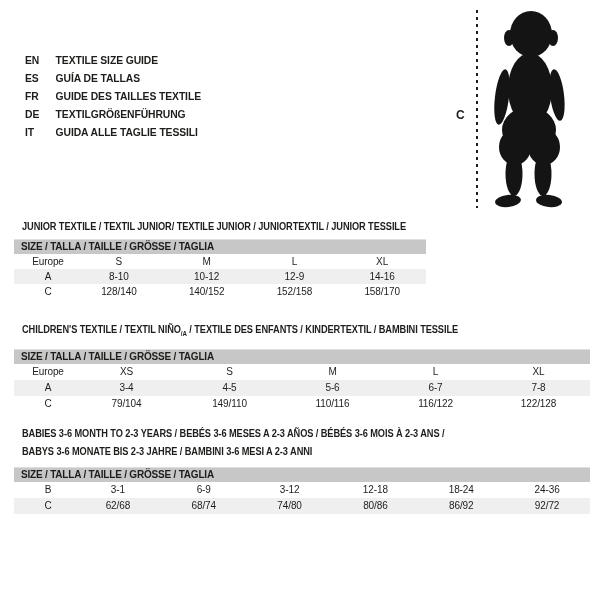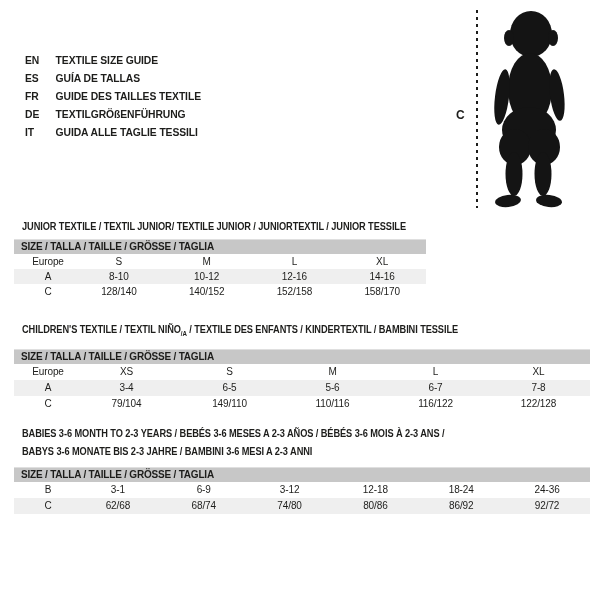--- a/index.html
+++ b/index.html
@@ -111,21 +111,21 @@
         <td>Europe</td>
         <td>S</td>
         <td>M</td>
         <td>L</td>
         <td>XL</td>
       </tr>
       <tr class="alt">
         <td>A</td>
         <td>8-10</td>
         <td>10-12</td>
-        <td>12-16</td>
+        <td>12-9</td>
         <td>14-16</td>
       </tr>
       <tr>
         <td>C</td>
         <td>128/140</td>
         <td>140/152</td>
         <td>152/158</td>
         <td>158/170</td>
       </tr>
     </tbody>
@@ -149,21 +149,21 @@
         <td>Europe</td>
         <td>XS</td>
         <td>S</td>
         <td>M</td>
         <td>L</td>
         <td>XL</td>
       </tr>
       <tr class="alt">
         <td>A</td>
         <td>3-4</td>
-        <td>6-5</td>
+        <td>4-5</td>
         <td>5-6</td>
         <td>6-7</td>
         <td>7-8</td>
       </tr>
       <tr>
         <td>C</td>
         <td>79/104</td>
         <td>149/110</td>
         <td>110/116</td>
         <td>116/122</td>

